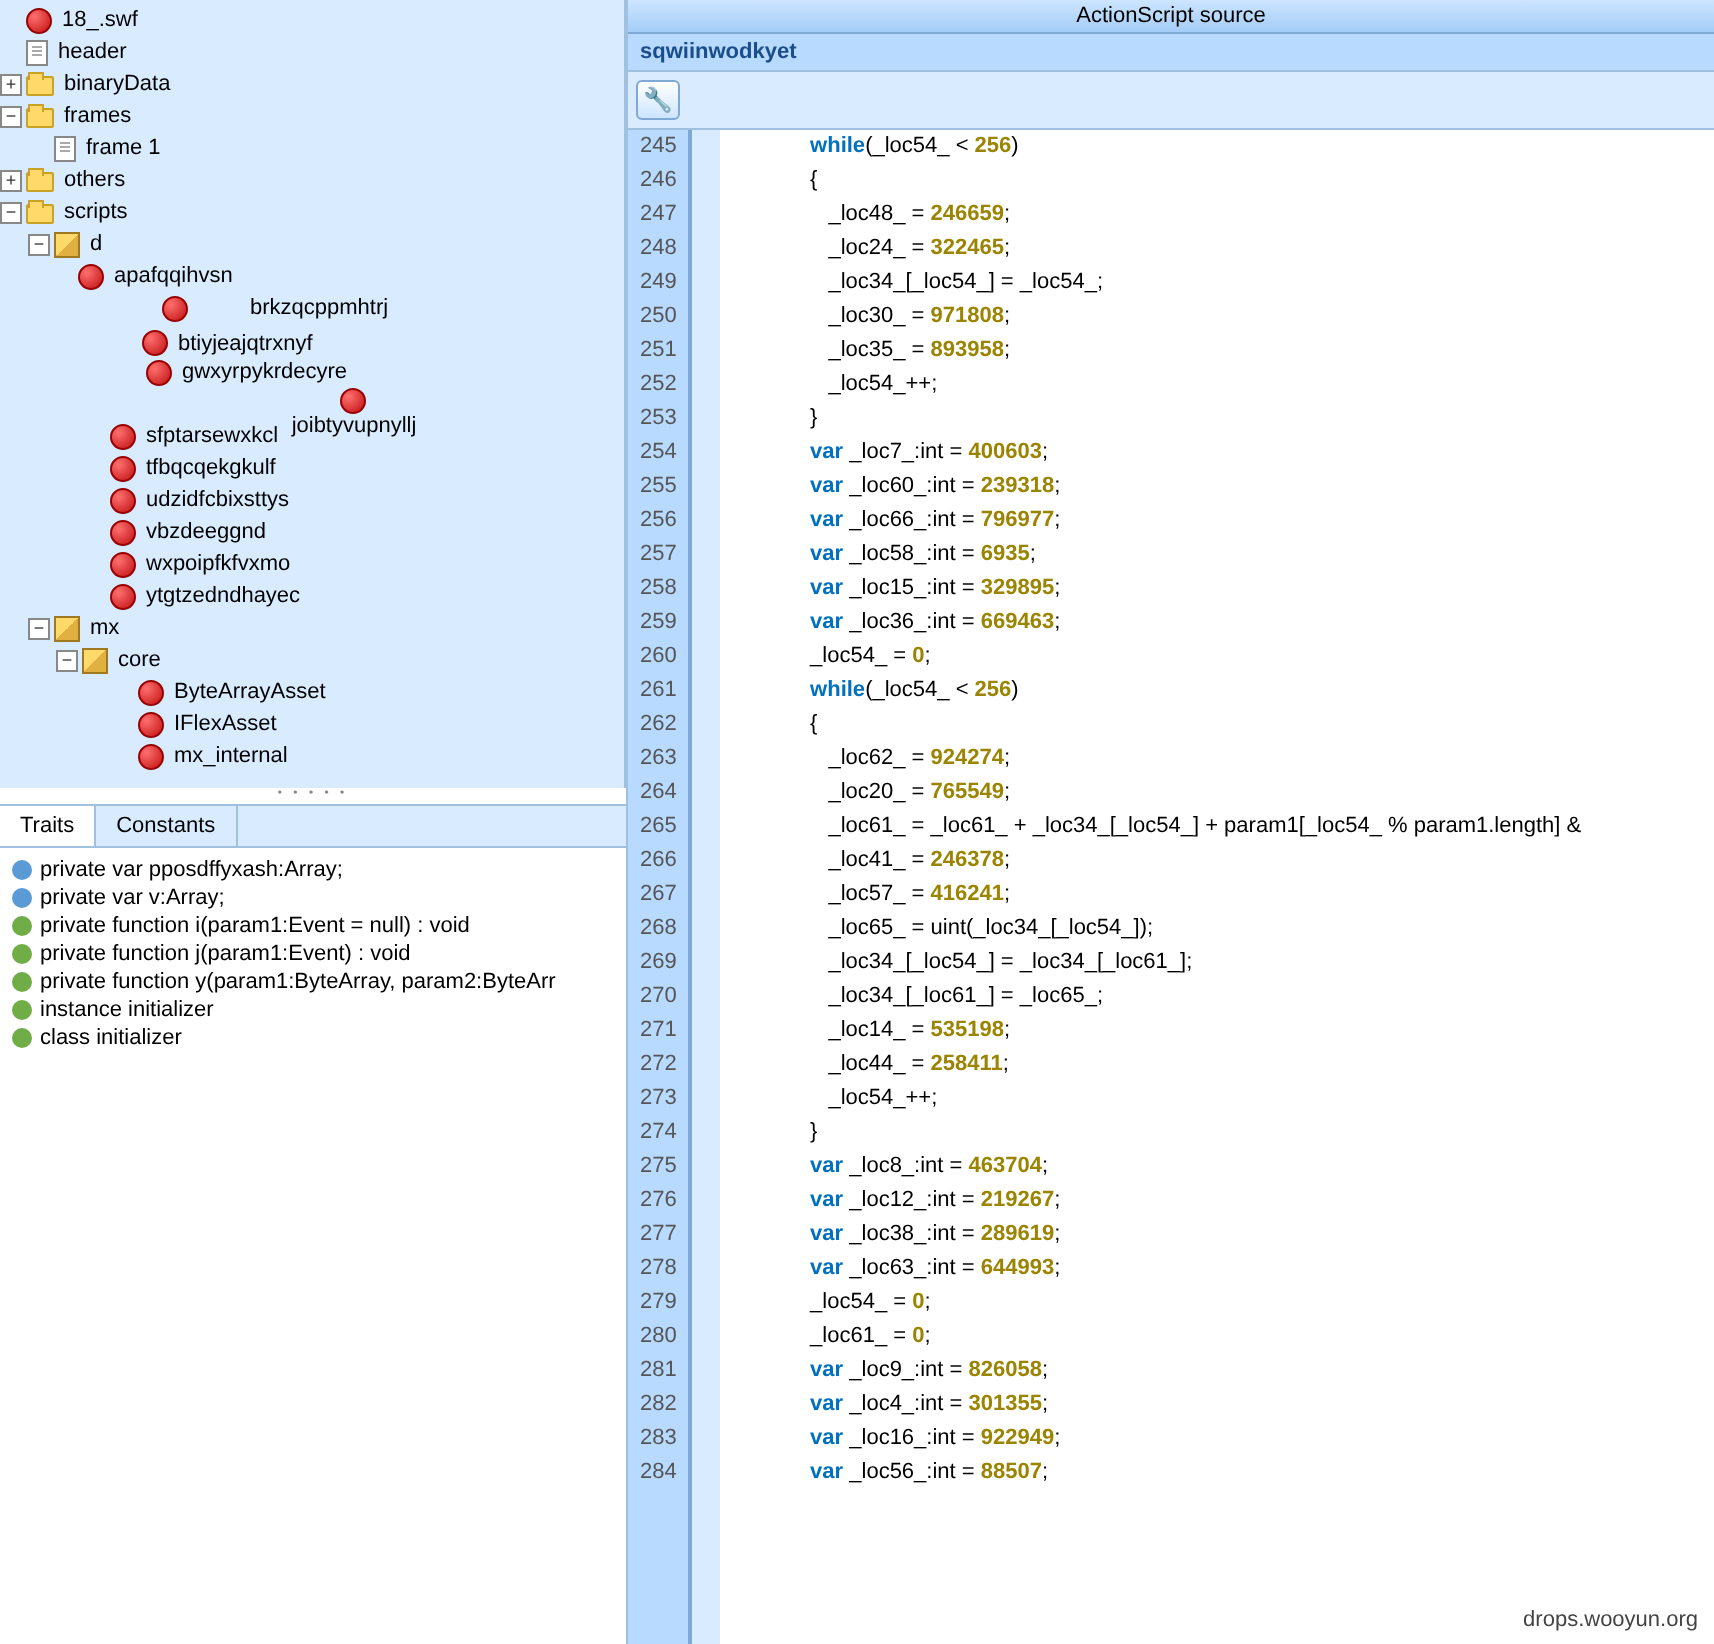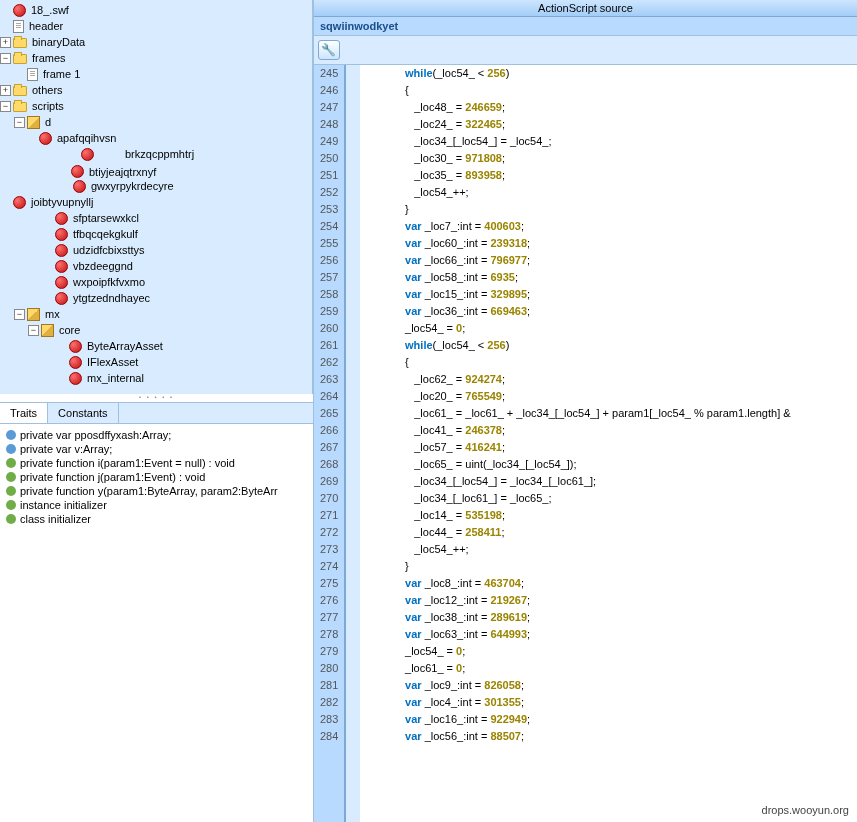--- a/index.html
+++ b/index.html
@@ -99,21 +99,21 @@
         <div class="tree-node" style="padding-left: 58px; align-items: flex-end;">
           <span class="expander empty"></span>
           <span class="icon icon-as"></span>
           <span class="tree-label">btiyjeajqtrxnyf</span>
         </div>
         <div class="tree-node" style="padding-left: 60px;">
           <span class="expander empty"></span>
           <span class="icon icon-as"></span>
           <span class="tree-label">gwxyrpykrdecyre</span>
         </div>
-        <div class="tree-node" style="">
+        <div class="tree-node" style="padding-left: 42px; flex-direction: column;">
           <span class="expander empty"></span>
           <span class="icon icon-as"></span>
           <span class="tree-label">joibtyvupnyllj</span>
         </div>
         <div class="tree-node" style="padding-left: 42px;">
           <span class="expander empty"></span>
           <span class="icon icon-as"></span>
           <span class="tree-label">sfptarsewxkcl</span>
         </div>
         <div class="tree-node" style="padding-left: 42px;">

